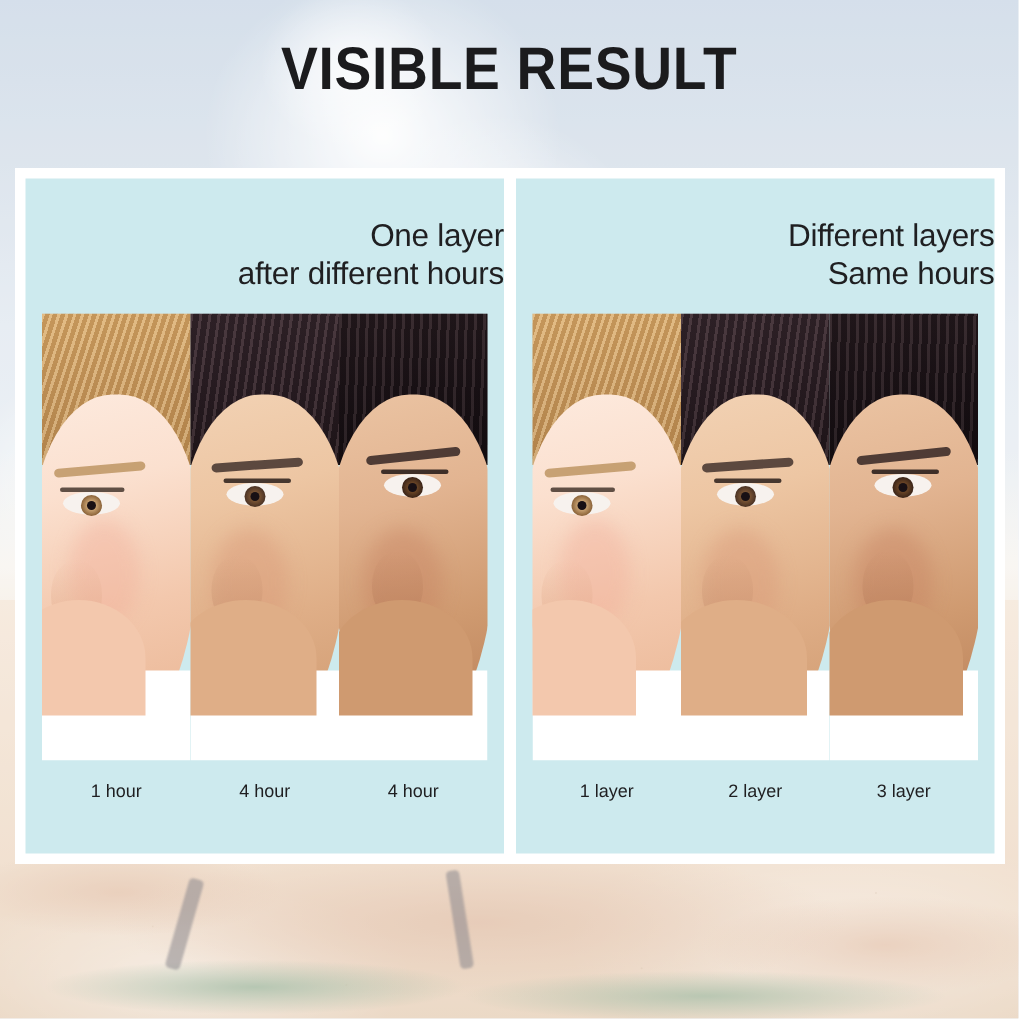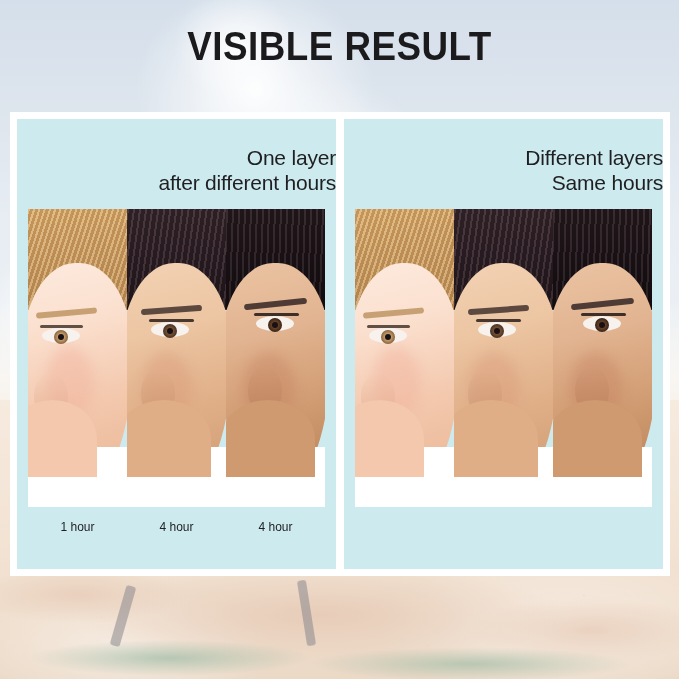--- a/index.html
+++ b/index.html
@@ -296,16 +296,21 @@
             <div class="pupil" style="left:46%;top:38%;"></div>
             <div class="lash" style="left:28%;top:35%;width:46%;background:#140c0c;"></div>
             <div class="nose" style="left:22%;top:53%;background:linear-gradient(180deg,rgba(230,184,150,0),rgba(184,126,92,.55));"></div>
             <div class="lip" style="left:14%;top:68%;width:54%;height:7%;background:linear-gradient(180deg,#dd958f,#c07872);"></div>
             <div class="chest"></div>
             <div class="shoulder" style="left:-5%;width:95%;height:26%;background:#cf9a70;"></div>
           </div>
         </div>
       </div>
 
+      <div class="captions">
+        <div class="caption">1 layer</div>
+        <div class="caption">2 layer</div>
+        <div class="caption">3 layer</div>
+      </div>
     </div>
 
   </div>
 </div>
 
 </body></html>

